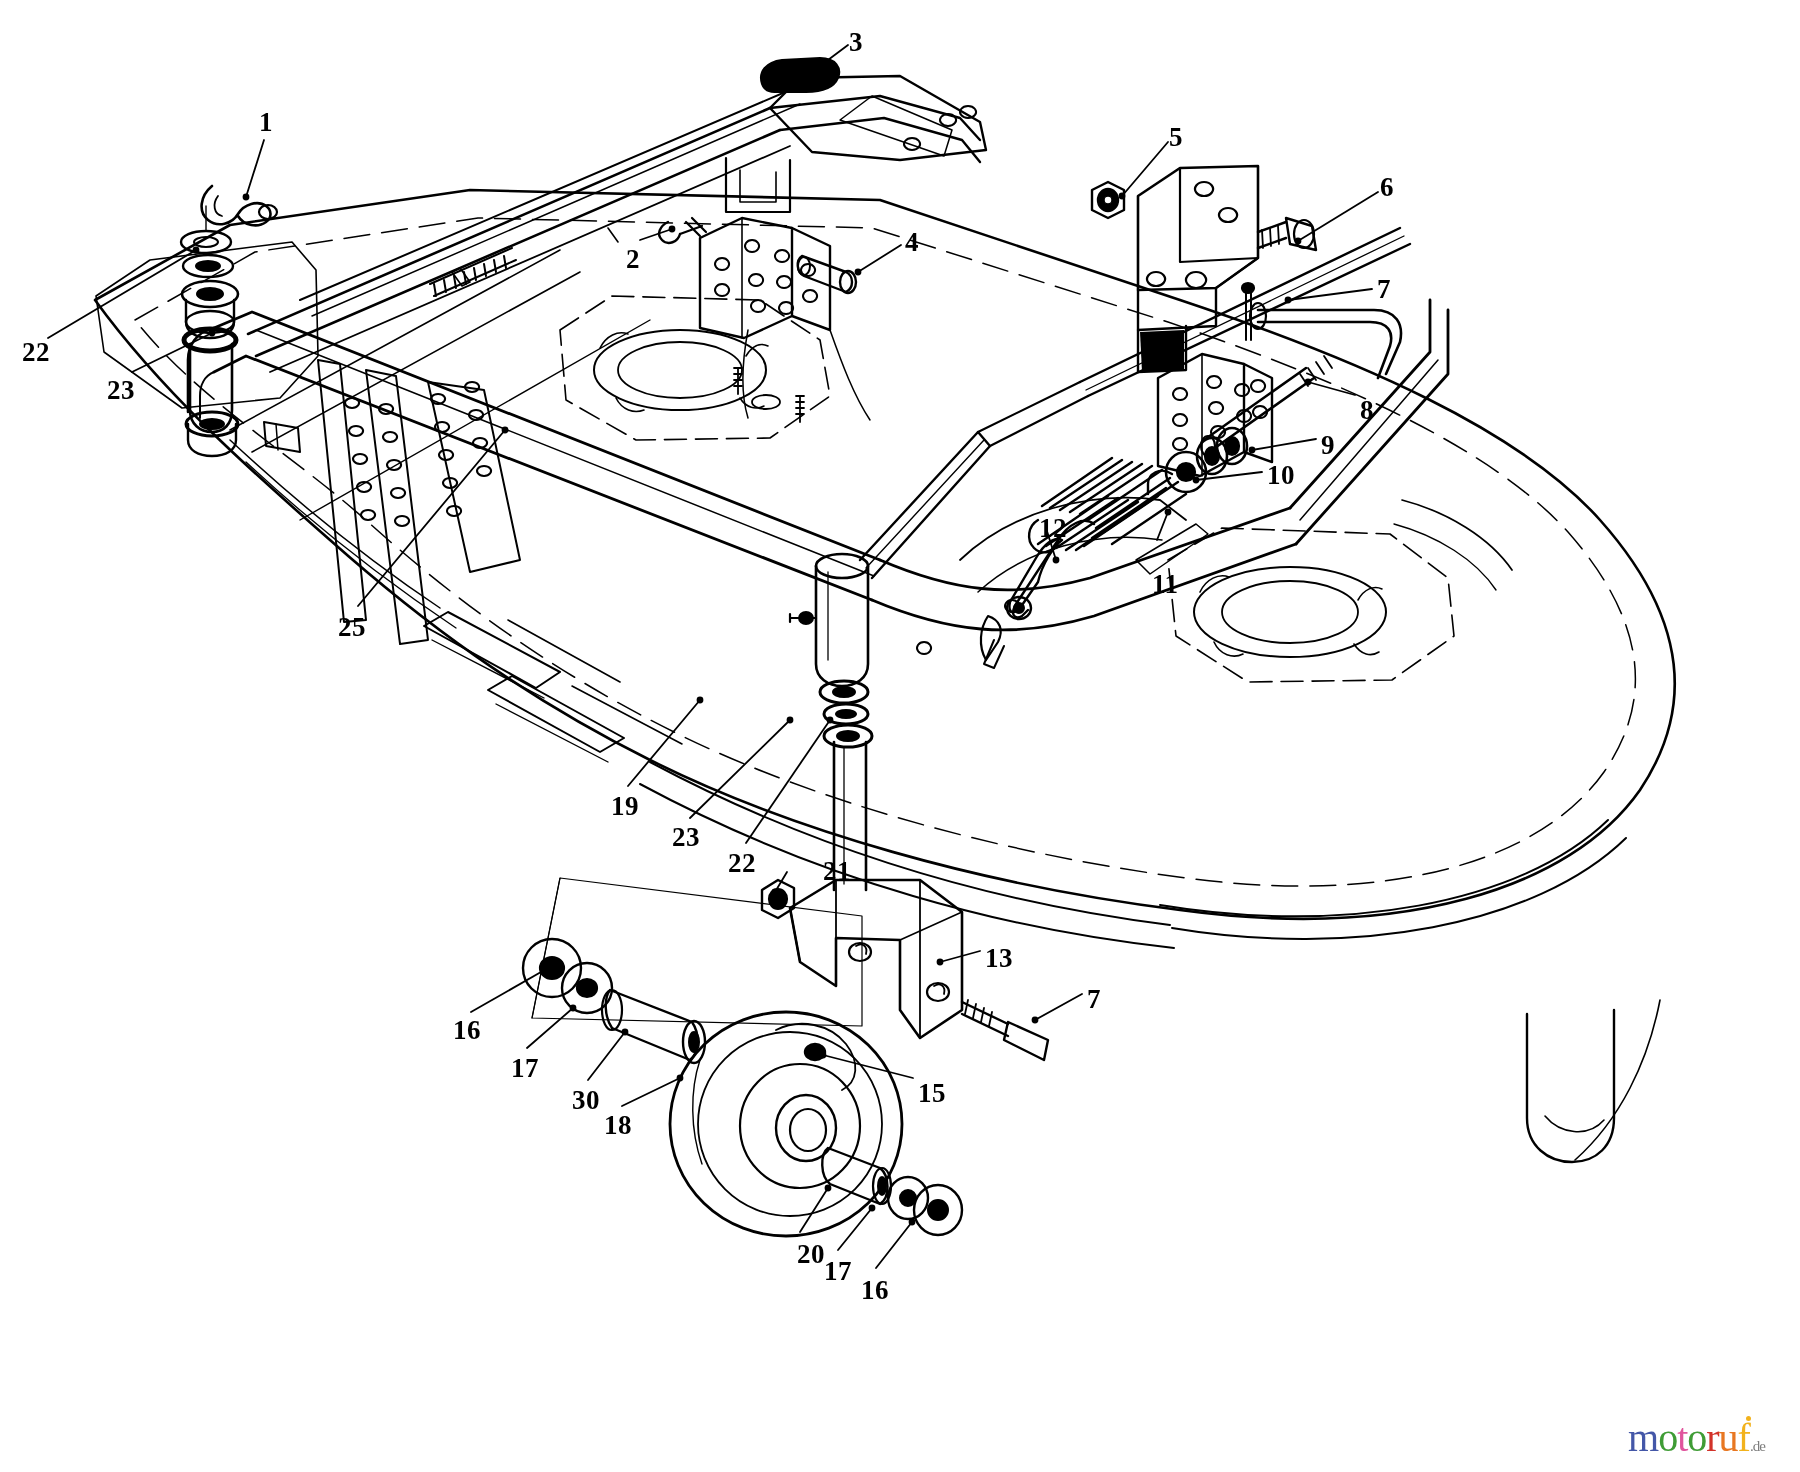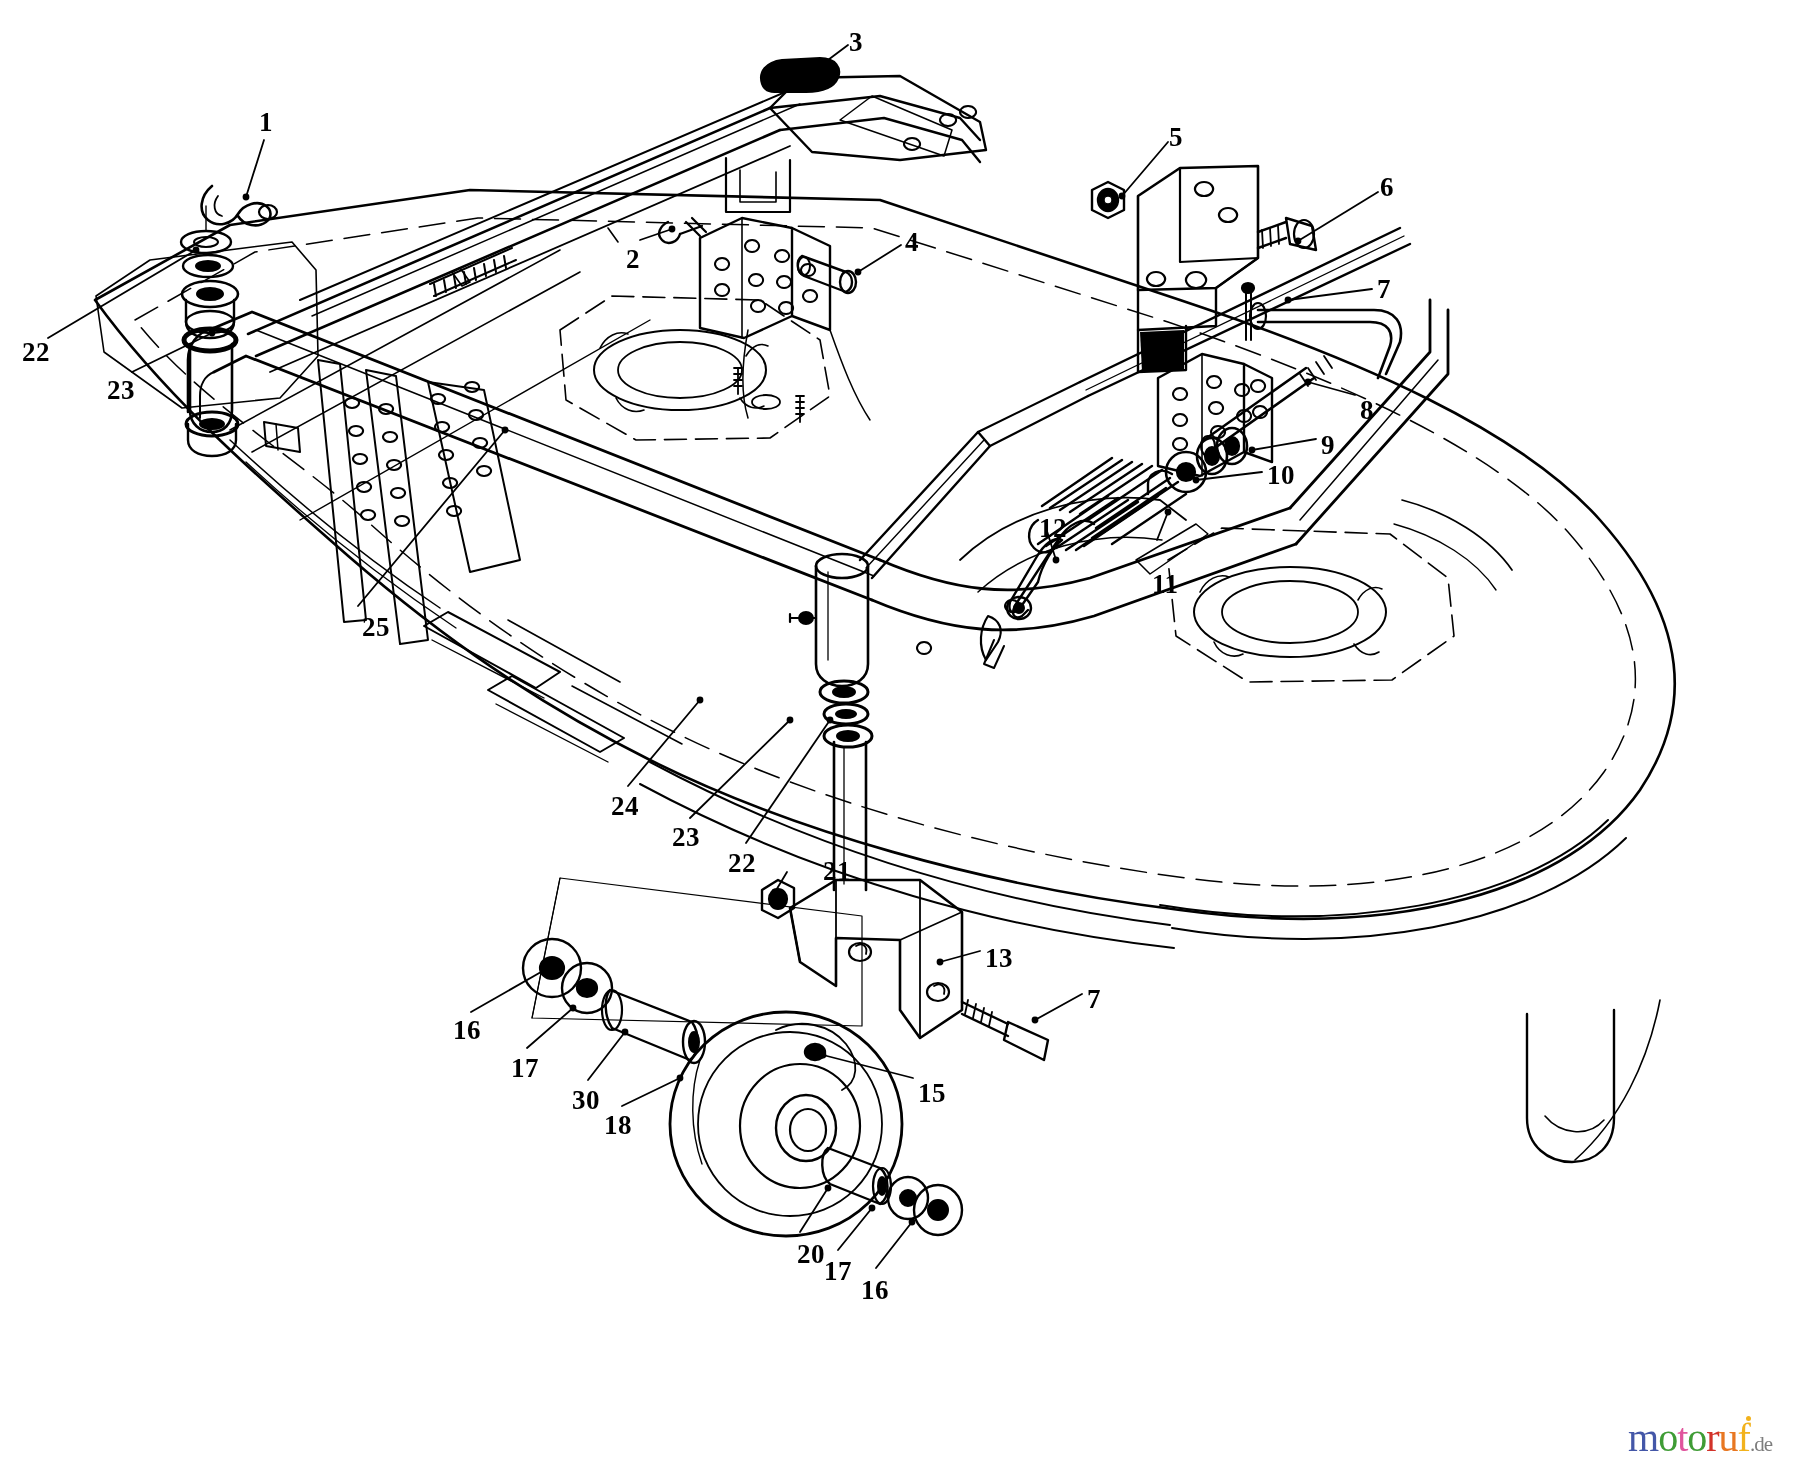--- a/index.html
+++ b/index.html
@@ -41,21 +41,21 @@
     position: absolute;
     left: 1628px;
     top: 1418px;
     font-family: "Liberation Serif", serif;
     font-size: 40px;
     letter-spacing: -1px;
     line-height: 1;
     white-space: nowrap;
   }
   #watermark .ltr { font-weight: normal; }
-  #watermark .suffix { font-size: 21px; color: #7d7d7d; }
+  #watermark .suffix { font-size: 15px; color: #7d7d7d; }
   .dot-accent {
     position: absolute;
     width: 5px; height: 5px;
     border-radius: 50%;
   }
 </style>
 </head>
 <body>
 
 <div id="diagram-root">
@@ -558,21 +558,21 @@
       <div class="callout" style="left: 453px; top: 1017px;">16</div>
       <div class="callout" style="left: 511px; top: 1055px;">17</div>
       <div class="callout" style="left: 572px; top: 1087px;">30</div>
       <div class="callout" style="left: 604px; top: 1112px;">18</div>
       <div class="callout" style="left: 797px; top: 1241px;">20</div>
       <div class="callout" style="left: 824px; top: 1258px;">17</div>
       <div class="callout" style="left: 861px; top: 1277px;">16</div>
       <div class="callout" style="left: 823px; top: 858px; font-family: Liberation Serif, serif;">21</div>
       <div class="callout" style="left: 22px; top: 339px;">22</div>
       <div class="callout" style="left: 107px; top: 377px;">23</div>
-      <div class="callout" style="left: 338px; top: 614px; margin-left: 24px;">25</div>
-      <div class="callout" style="left: 611px; top: 793px;">24</div>
+      <div class="callout" style="left: 338px; top: 614px;">25</div>
+      <div class="callout" style="left: 611px; top: 793px;">19</div>
       <div class="callout" style="left: 672px; top: 824px;">23</div>
       <div class="callout" style="left: 728px; top: 850px;">22</div>
     </div>
 
   <div id="watermark"><span class="ltr" style="color: rgb(68, 87, 168);">m</span><span class="ltr" style="color: rgb(63, 156, 53);">o</span><span class="ltr" style="color: rgb(224, 85, 157);">t</span><span class="ltr" style="color: rgb(63, 156, 53);">o</span><span class="ltr" style="color: rgb(210, 51, 42);">r</span><span class="ltr" style="color: rgb(232, 119, 34);">u</span><span class="ltr" style="color: rgb(242, 178, 28);">f</span><span class="dot-accent" style="background: rgb(242, 178, 28); left: 118px; top: -2px;"></span><span class="suffix" style="color: rgb(125, 125, 125);">.de</span></div>
 
 </div>
 
 </body></html>

